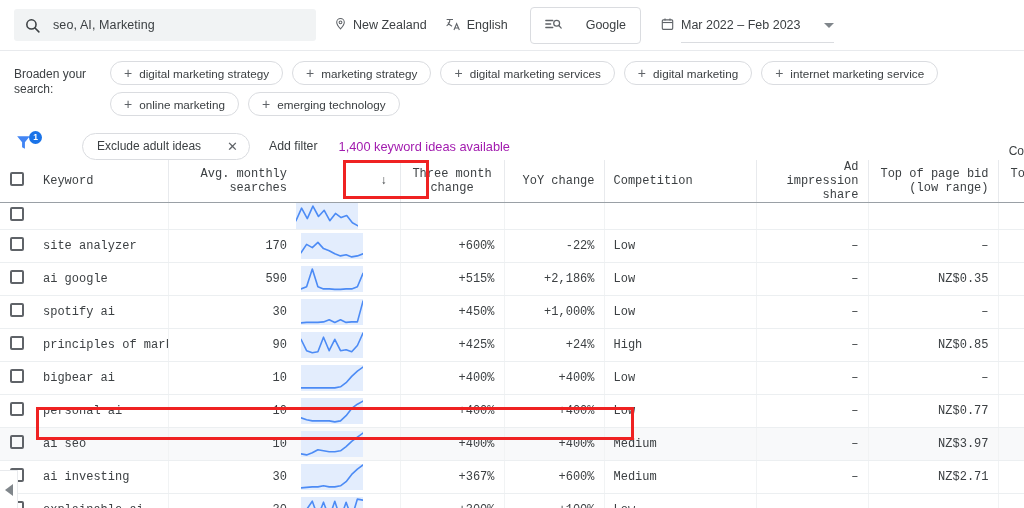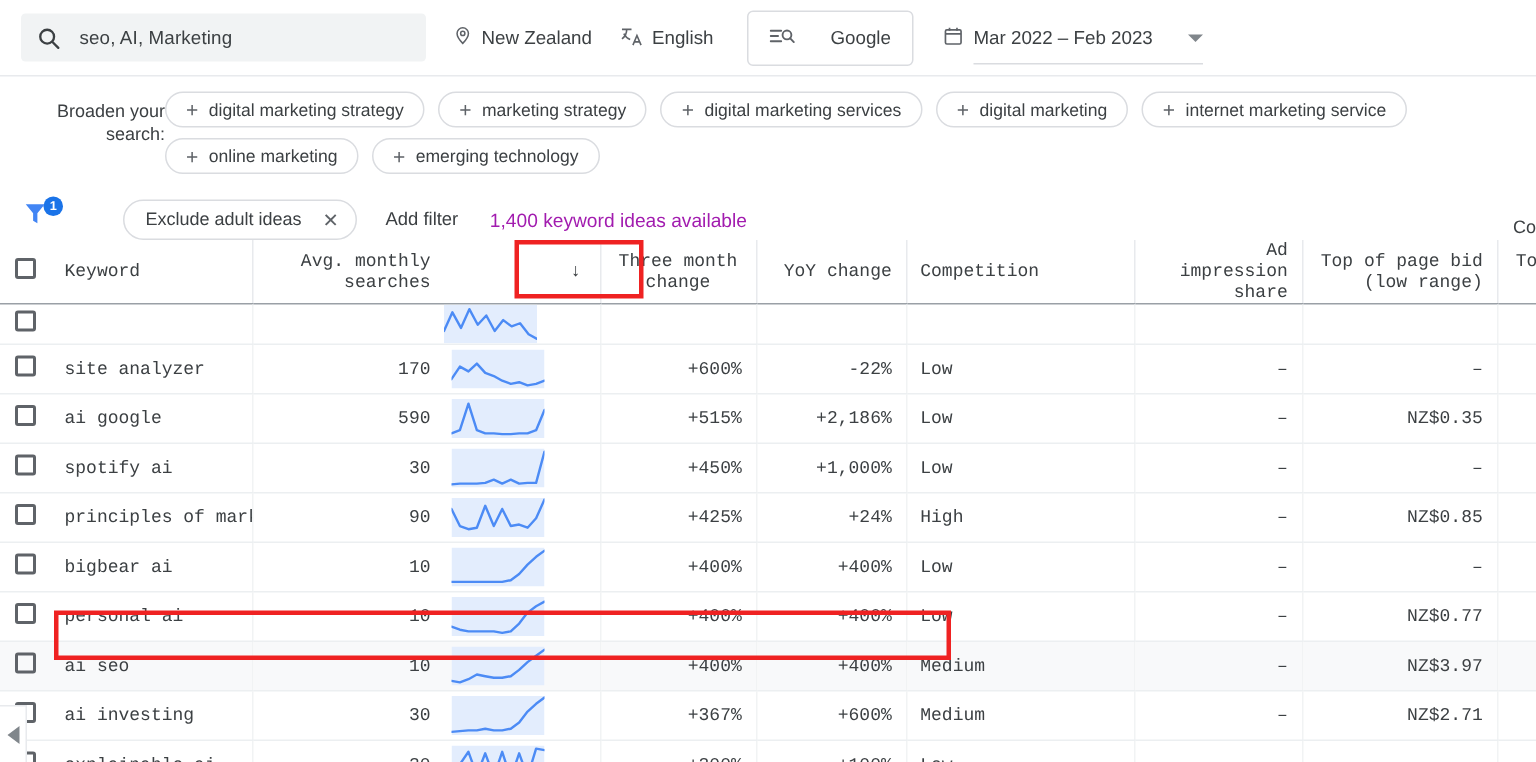--- a/index.html
+++ b/index.html
@@ -18,21 +18,21 @@
   
   .header {
     height: 51px;
     display: flex;
     align-items: center;
     padding: 0 14px;
     border-bottom: 1px solid #e8eaed;
   }
   .search-box {
     flex: 0 0 auto;
-    width: 270px;
+    width: 302px;
     height: 32px;
     background: #f1f3f4;
     border-radius: 3px;
     display: flex;
     align-items: center;
     padding: 0 10px;
   }
   .search-box .glyph { margin-right: 12px; display: flex; align-items: center; }
   .search-value {
     font-size: 12.5px;
@@ -81,21 +81,20 @@
     padding: 10px 14px 8px 14px;
     align-items: flex-start;
   }
   .broaden-label {
     width: 96px;
     flex: 0 0 96px;
     font-size: 12px;
     line-height: 15px;
     color: #3c4043;
     padding-top: 6px;
-    text-align: right;
   }
   .chips {
     display: flex;
     flex-wrap: wrap;
     gap: 7px 9px;
     flex: 1;
   }
   .chip {
     display: inline-flex;
     align-items: center;
@@ -138,21 +137,21 @@
     font-weight: 600;
   }
   .pill {
     margin-left: 34px;
     border: 1px solid #dadce0;
     border-radius: 14px;
     height: 27px;
     padding: 0 11px 0 14px;
     display: inline-flex;
     align-items: center;
-    gap: 14px;
+    gap: 26px;
     font-size: 12px;
     color: #3c4043;
   }
   .pill .x { color: #5f6368; font-size: 13px; line-height: 1; }
   .addfilter {
     margin-left: 19px;
     font-size: 12.3px;
     color: #3c4043;
   }
   .ideas-count {

